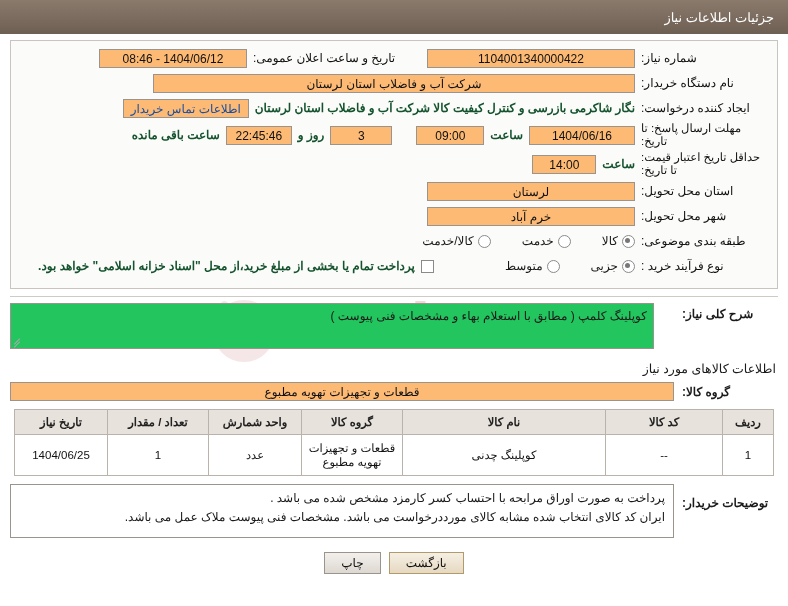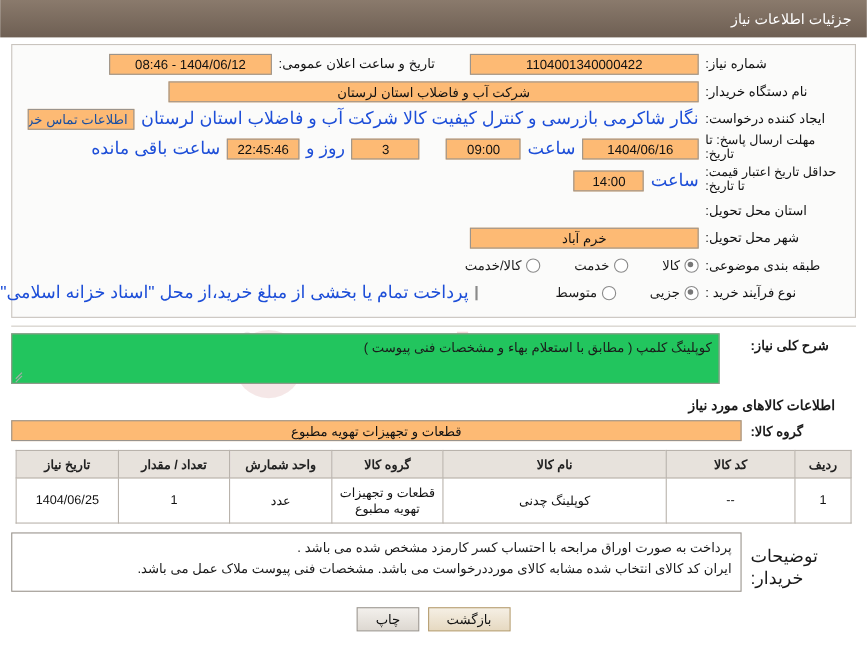--- a/index.html
+++ b/index.html
@@ -97,21 +97,21 @@
     font-size:12px;
     padding:0 5px;
     box-sizing:border-box;
     text-align:center;
     color:#111;
     white-space:nowrap;
     overflow:hidden;
     margin-left:6px;
   }
   .fld.rightal{text-align:right;}
-  .txt{font-size:16px;margin-left:6px;color:#1d4ed8;white-space:nowrap;}
+  .txt{font-size:12px;margin-left:6px;color:#14532d;white-space:nowrap;font-weight:bold;}
 
   
   .radio-group{display:flex;align-items:center;}
   .radio-item{display:flex;align-items:center;margin-left:31px;text-align:center;}
   .radio{
     width:11px;height:11px;border-radius:50%;
     border:1px solid #8a8a8a;background:#fff;
     display:inline-block;margin-left:4px;position:relative;
   }
   .radio.on::after{
@@ -143,21 +143,21 @@
   }
   .textarea .grip{
     position:absolute;left:2px;bottom:1px;width:8px;height:8px;
   }
   .textarea .grip i{
     display:block;border-bottom:1px solid #aaa;
     width:8px;margin-top:2px;transform:rotate(-45deg);
   }
 
   .section-title{
-    font-weight:bold;font-size:12.5px;text-align:right;margin:12px 19px 6px 0;
+    font-weight:normal;font-size:12.5px;text-align:right;margin:12px 2px 6px 0;
   }
 
   .group-row{display:flex;align-items:center;margin-bottom:8px;}
   .group-lbl{
     width:96px;text-align:left;padding-left:8px;font-weight:bold;font-size:12px;flex:0 0 auto;
   }
 
   
   table.items{
     border-collapse:collapse;
@@ -176,21 +176,21 @@
   }
   table.items td{
     border:1px solid #b9b3ac;
     padding:6px 4px;
     text-align:center;
     color:#111;
   }
 
   .notes-row{display:flex;align-items:flex-start;margin-top:8px;}
   .notes-lbl{
-    width:96px;text-align:left;padding-left:8px;font-weight:normal;font-size:16px;padding-top:12px;flex:0 0 auto;
+    width:96px;text-align:left;padding-left:8px;font-weight:bold;font-size:12px;padding-top:12px;flex:0 0 auto;
   }
   .notes-box{
     border:1px solid #9a948d;background:#ffffff;
     width:100%;height:54px;box-sizing:border-box;
     padding:4px 8px;font-size:12px;line-height:19px;position:relative;
   }
 
   
   .btnbar{
     display:flex;justify-content:center;align-items:center;
@@ -264,20 +264,21 @@
       <span class="lbl two-line">
         <span>حداقل تاریخ اعتبار قیمت:</span><br>
         <span>تا تاریخ:</span>
       </span>
       <span class="txt">ساعت</span>
       <span class="fld" style="width:64px">14:00</span>
     </div>
 
     <div class="row">
       <span class="lbl">استان محل تحویل:</span>
+      <span class="fld" style="width:208px">لرستان</span>
     </div>
 
     <div class="row">
       <span class="lbl">شهر محل تحویل:</span>
       <span class="fld" style="width:208px">خرم آباد</span>
     </div>
 
     <div class="row">
       <span class="lbl">طبقه بندی موضوعی:</span>
       <span class="radio-group">

